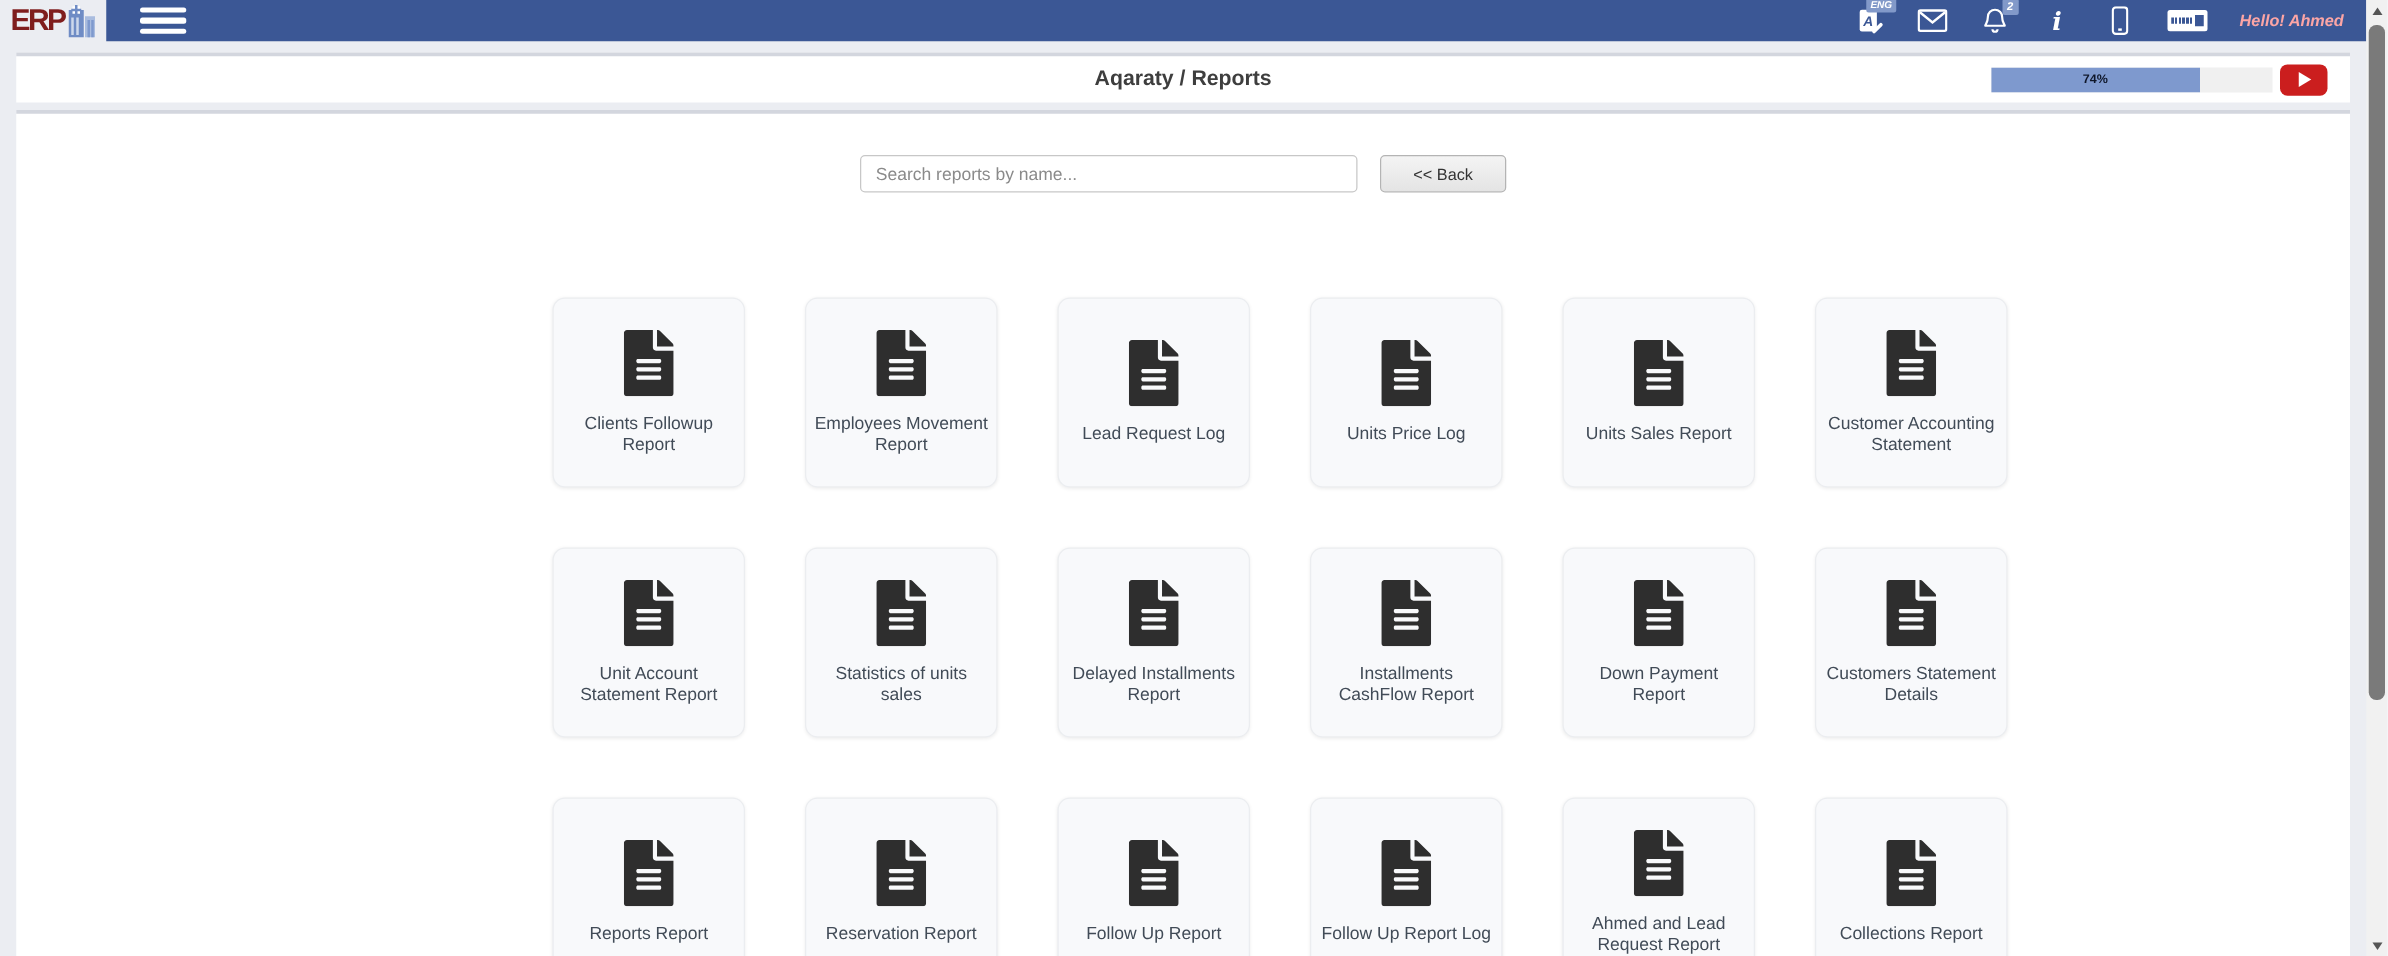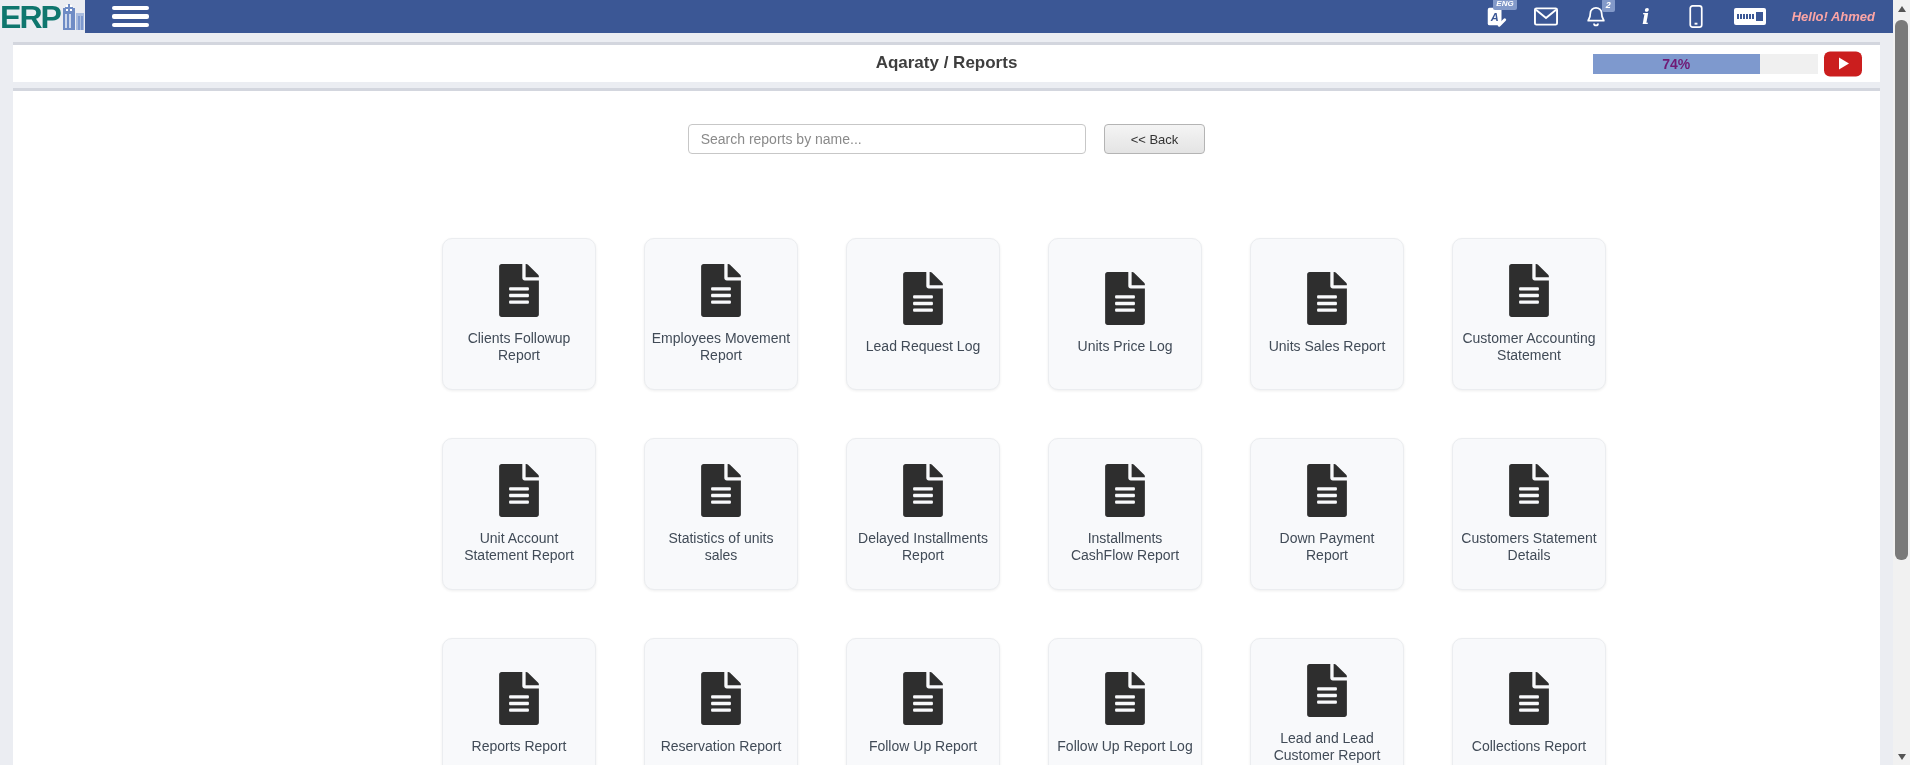--- a/index.html
+++ b/index.html
@@ -10,21 +10,21 @@
     position:relative;
   }
 
   
   .topbar { position:absolute; top:0; left:0; right:17px; height:33px; display:flex; }
   .logo-box {
     width:85px; height:33px; background:#ebedf2; display:flex; align-items:center;
     justify-content:center; gap:2px; cursor:pointer;
   }
   .logo-text {
-    font-size:32px; font-weight:800; color:#0f766e; letter-spacing:-2px; line-height:1;
+    font-size:24px; font-weight:800; color:#7f1d1d; letter-spacing:-2px; line-height:1;
   }
   .navbar {
     flex:1; background:#3b5795; display:flex; align-items:center; color:#fff;
   }
   .hamburger {
     background:none; border:none; margin-left:23px; cursor:pointer;
     display:flex; flex-direction:column; gap:4px; padding:4px;
   }
   .hamburger span { display:block; width:37px; height:4.5px; background:#fff; border-radius:2px; }
   .nav-right {
@@ -60,21 +60,21 @@
   .page-title {
     text-align:center; line-height:36px; font-size:17px; font-weight:bold; color:#3e3e3e;
   }
   .progress {
     position:absolute; right:62px; top:50%; transform:translateY(-50%);
     width:225px; height:20px; background:#f0f0f0; overflow:hidden;
   }
   .progress-fill {
     height:100%; background:#7e99ce; display:flex; align-items:center; justify-content:center;
   }
-  .progress-fill span { color:#701a75; font-weight:bold; font-size:14px; }
+  .progress-fill span { color:#0f172a; font-weight:bold; font-size:10px; }
   .video-btn {
     position:absolute; right:18px; top:50%; transform:translateY(-50%);
     width:38px; height:25px; background:#cb1e1e; border:none; border-radius:6px;
     display:flex; align-items:center; justify-content:center; cursor:pointer;
   }
   .play-triangle {
     width:0; height:0; border-left:10px solid #fff;
     border-top:6px solid transparent; border-bottom:6px solid transparent; margin-left:2px;
   }
 
@@ -320,21 +320,21 @@
     <svg class="file-icon" viewBox="0 0 384 512">
       <path d="M224 136V0H24C10.7 0 0 10.7 0 24v464c0 13.3 10.7 24 24 24h336c13.3 0 24-10.7 24-24V160H248c-13.2 0-24-10.8-24-24zm64 236c0 6.6-5.4 12-12 12H108c-6.6 0-12-5.4-12-12v-8c0-6.6 5.4-12 12-12h168c6.6 0 12 5.4 12 12v8zm0-64c0 6.6-5.4 12-12 12H108c-6.6 0-12-5.4-12-12v-8c0-6.6 5.4-12 12-12h168c6.6 0 12 5.4 12 12v8zm0-72v8c0 6.6-5.4 12-12 12H108c-6.6 0-12-5.4-12-12v-8c0-6.6 5.4-12 12-12h168c6.6 0 12 5.4 12 12zm96-114.1v6.1H256V0h6.1c6.4 0 12.5 2.5 17 7l97.9 98c4.5 4.5 7 10.6 7 16.9z"></path>
     </svg>
     <div class="card-label">Follow Up Report Log</div>
   </div>
 
   <div class="card">
     <svg class="file-icon" viewBox="0 0 384 512">
       <path d="M224 136V0H24C10.7 0 0 10.7 0 24v464c0 13.3 10.7 24 24 24h336c13.3 0 24-10.7 24-24V160H248c-13.2 0-24-10.8-24-24zm64 236c0 6.6-5.4 12-12 12H108c-6.6 0-12-5.4-12-12v-8c0-6.6 5.4-12 12-12h168c6.6 0 12 5.4 12 12v8zm0-64c0 6.6-5.4 12-12 12H108c-6.6 0-12-5.4-12-12v-8c0-6.6 5.4-12 12-12h168c6.6 0 12 5.4 12 12v8zm0-72v8c0 6.6-5.4 12-12 12H108c-6.6 0-12-5.4-12-12v-8c0-6.6 5.4-12 12-12h168c6.6 0 12 5.4 12 12zm96-114.1v6.1H256V0h6.1c6.4 0 12.5 2.5 17 7l97.9 98c4.5 4.5 7 10.6 7 16.9z"></path>
     </svg>
-    <div class="card-label">Lead and Lead Customer Report</div>
+    <div class="card-label">Ahmed and Lead Request Report</div>
   </div>
 
   <div class="card">
     <svg class="file-icon" viewBox="0 0 384 512">
       <path d="M224 136V0H24C10.7 0 0 10.7 0 24v464c0 13.3 10.7 24 24 24h336c13.3 0 24-10.7 24-24V160H248c-13.2 0-24-10.8-24-24zm64 236c0 6.6-5.4 12-12 12H108c-6.6 0-12-5.4-12-12v-8c0-6.6 5.4-12 12-12h168c6.6 0 12 5.4 12 12v8zm0-64c0 6.6-5.4 12-12 12H108c-6.6 0-12-5.4-12-12v-8c0-6.6 5.4-12 12-12h168c6.6 0 12 5.4 12 12v8zm0-72v8c0 6.6-5.4 12-12 12H108c-6.6 0-12-5.4-12-12v-8c0-6.6 5.4-12 12-12h168c6.6 0 12 5.4 12 12zm96-114.1v6.1H256V0h6.1c6.4 0 12.5 2.5 17 7l97.9 98c4.5 4.5 7 10.6 7 16.9z"></path>
     </svg>
     <div class="card-label">Collections Report</div>
   </div>
 </div>
 </main>

